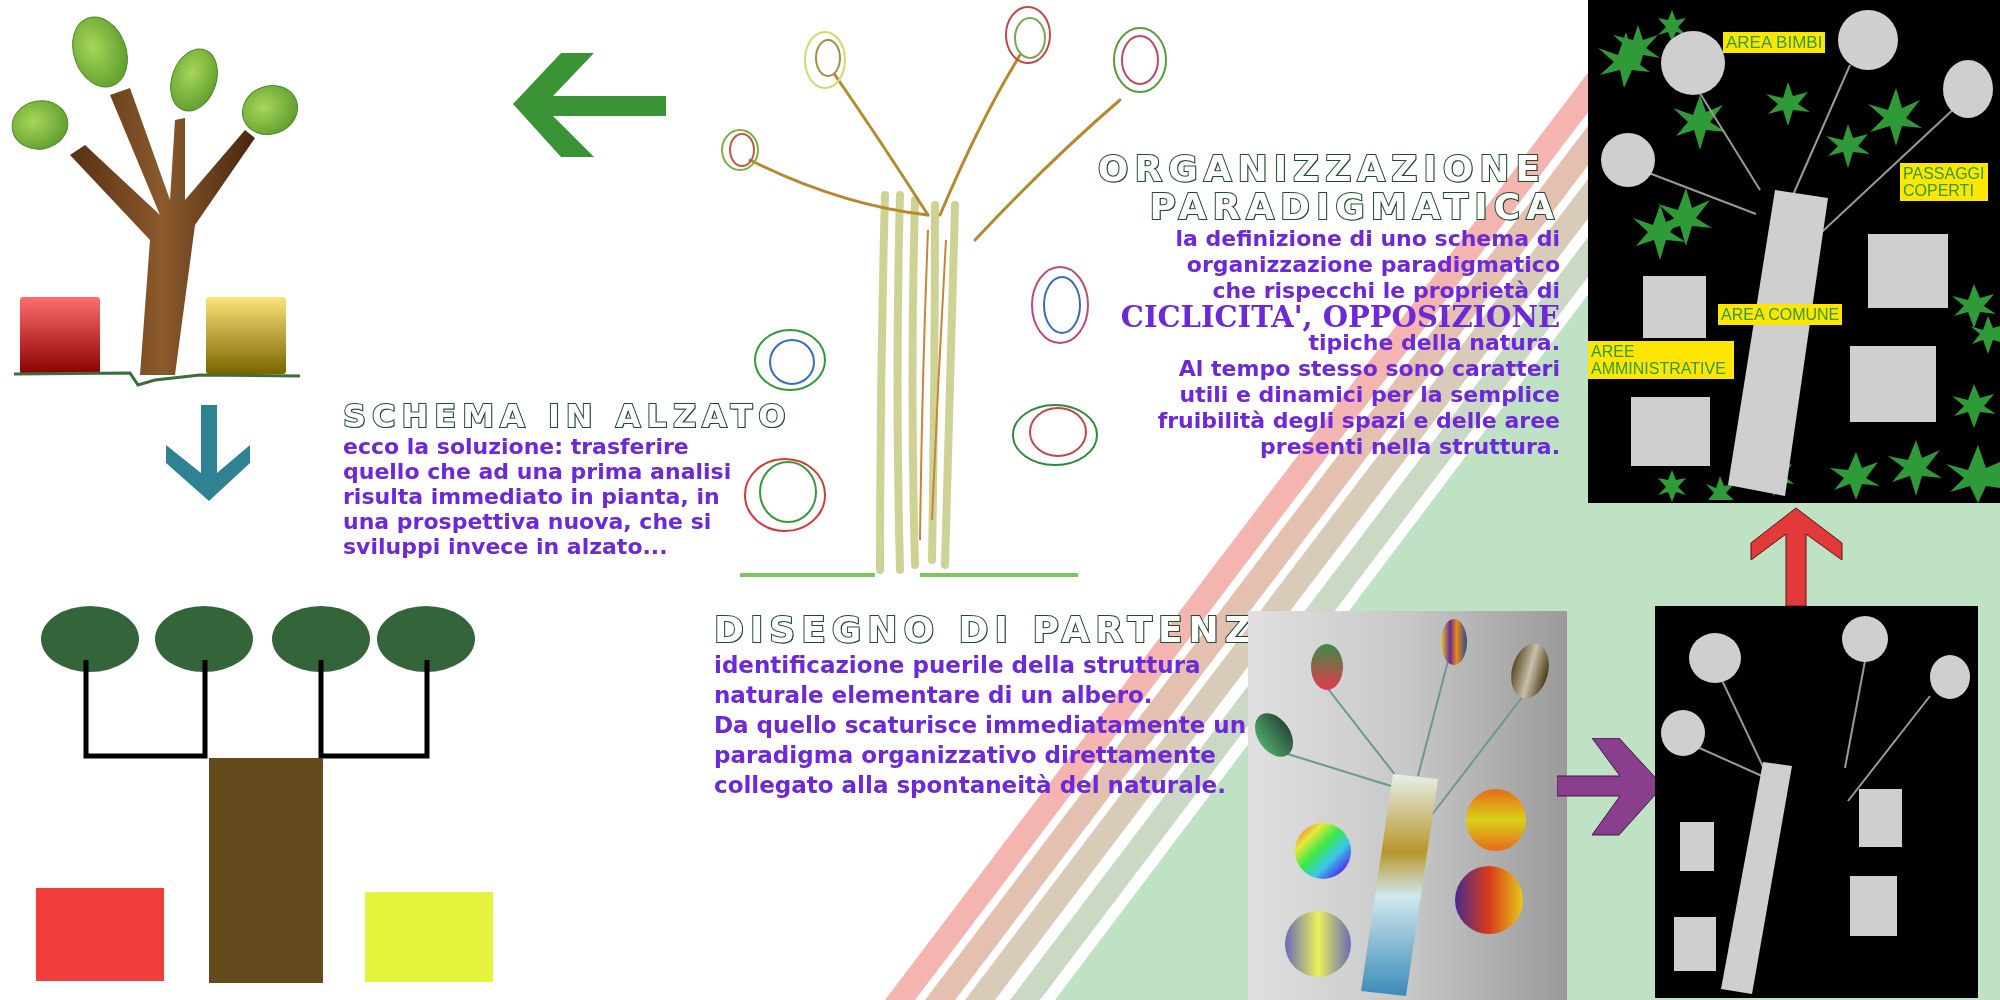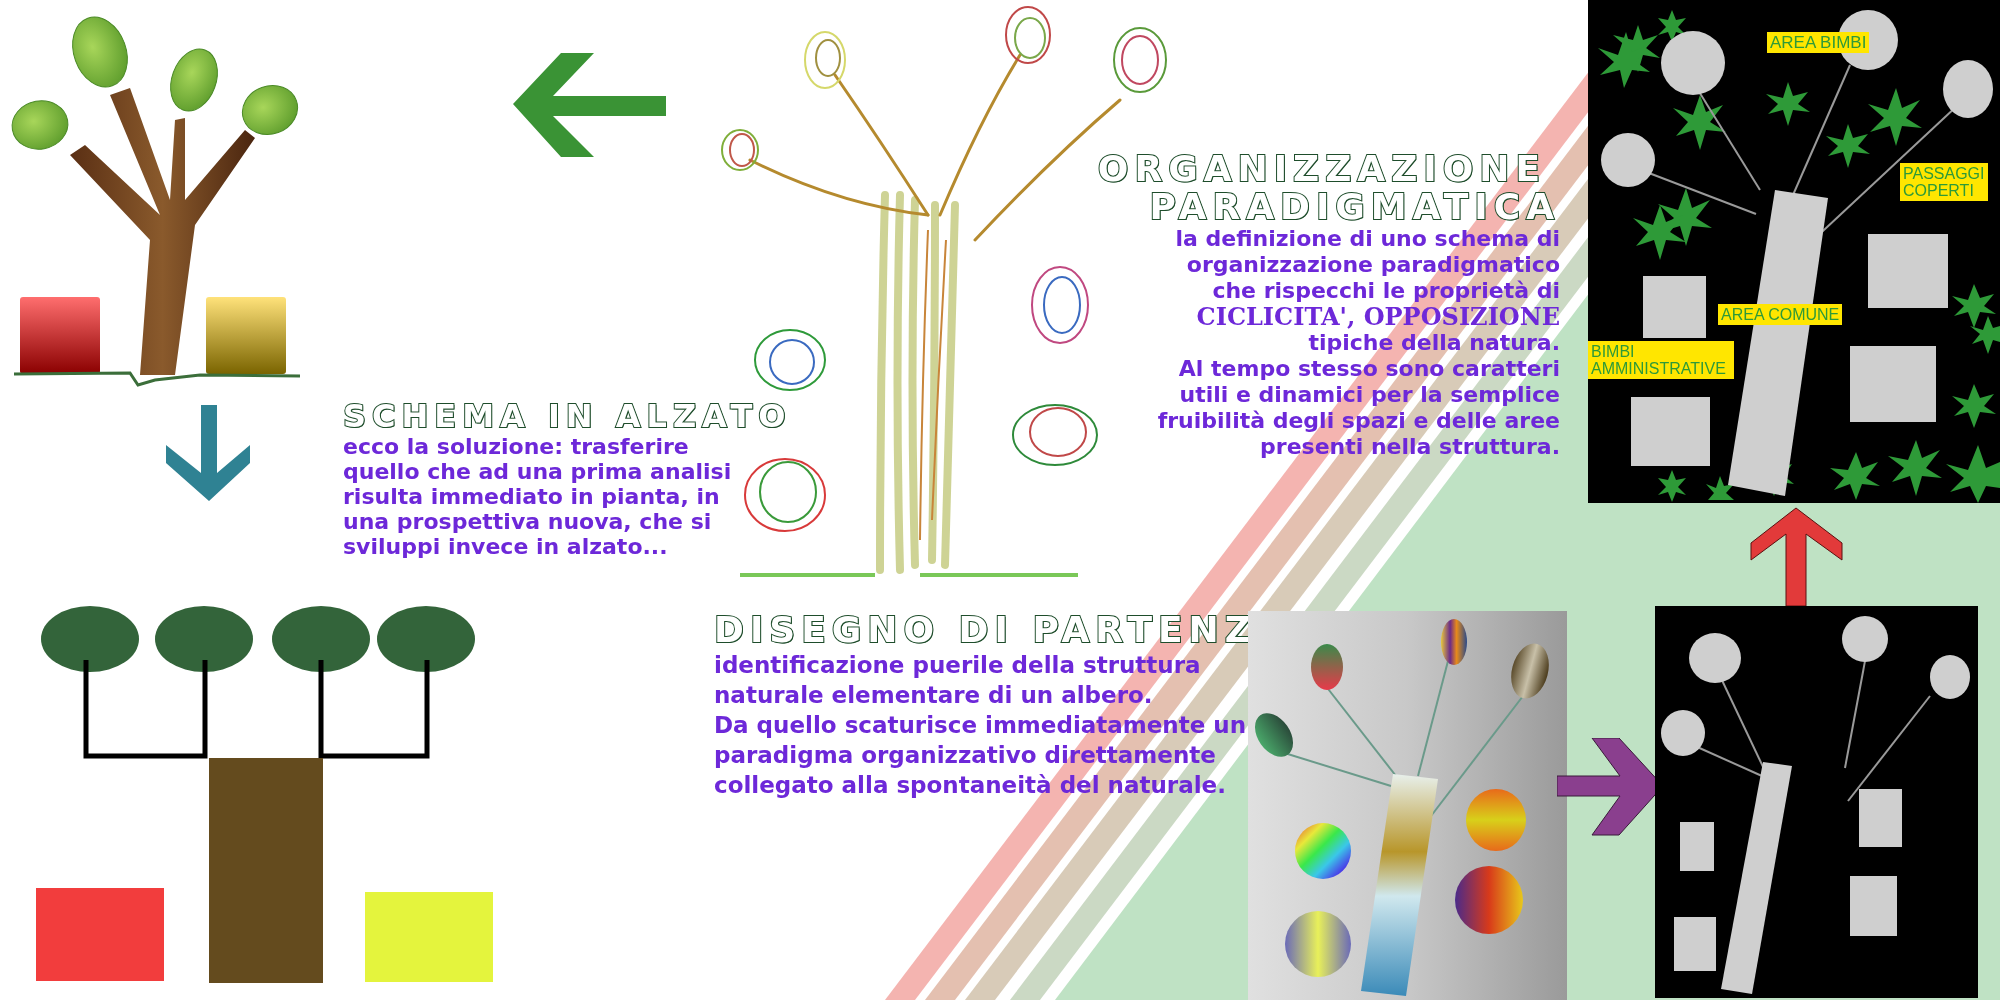--- a/index.html
+++ b/index.html
@@ -140,21 +140,21 @@
   </svg>
 </div>
 
 <div class="abs" style="right:440px;top:150px;text-align:right;">
   <div class="title" style="font-size:36px;line-height:38px;margin-right:14px;">ORGANIZZAZIONE</div>
   <div class="title" style="font-size:36px;line-height:38px;">PARADIGMATICA</div>
   <div class="body-text" style="font-size:22px;line-height:26px;">
     <div>la definizione di uno schema di</div>
     <div>organizzazione paradigmatico</div>
     <div>che rispecchi le proprietà di</div>
-    <div class="serif-caps" style="font-size:24px;line-height:26px;">CICLICITA', OPPOSIZIONE</div>
+    <div class="serif-caps" style="font-size:29px;line-height:26px;">CICLICITA', OPPOSIZIONE</div>
     <div>tipiche della natura.</div>
     <div>Al tempo stesso sono caratteri</div>
     <div>utili e dinamici per la semplice</div>
     <div>fruibilità degli spazi e delle aree</div>
     <div>presenti nella struttura.</div>
   </div>
 </div>
 
 <div class="abs" style="left:714px;top:610px;">
   <div class="title" style="font-size:36px;line-height:40px;">DISEGNO DI PARTENZA</div>
@@ -296,23 +296,23 @@
     <polygon points="187,190 240,198 197,496 140,485" fill="#cfcfcf"></polygon>
     <circle cx="40" cy="160" r="27" fill="#cfcfcf"></circle>
     <circle cx="105" cy="63" r="32" fill="#cfcfcf"></circle>
     <circle cx="280" cy="40" r="30" fill="#cfcfcf"></circle>
     <ellipse cx="380" cy="89" rx="25" ry="29" fill="#cfcfcf"></ellipse>
     <rect x="55" y="276" width="63" height="62" fill="#cfcfcf"></rect>
     <rect x="43" y="397" width="79" height="69" fill="#cfcfcf"></rect>
     <rect x="280" y="234" width="80" height="74" fill="#cfcfcf"></rect>
     <rect x="262" y="346" width="86" height="76" fill="#cfcfcf"></rect>
   </svg>
-  <div class="abs label-yellow" style="left:135px;top:32px;font-size:17px;margin-left:44px;">AREA BIMBI</div>
+  <div class="abs label-yellow" style="left:135px;top:32px;font-size:17px;">AREA BIMBI</div>
   <div class="abs label-yellow" style="left:312px;top:163px;">
     <div>PASSAGGI</div>
     <div>COPERTI</div>
   </div>
   <div class="abs label-yellow" style="left:130px;top:304px;">AREA COMUNE</div>
   <div class="abs label-yellow" style="left:0;top:341px;padding-right:8px;">
-    <div>BIMBI</div>
+    <div>AREE</div>
     <div>AMMINISTRATIVE</div>
   </div>
 </div>
 
 </body></html>

